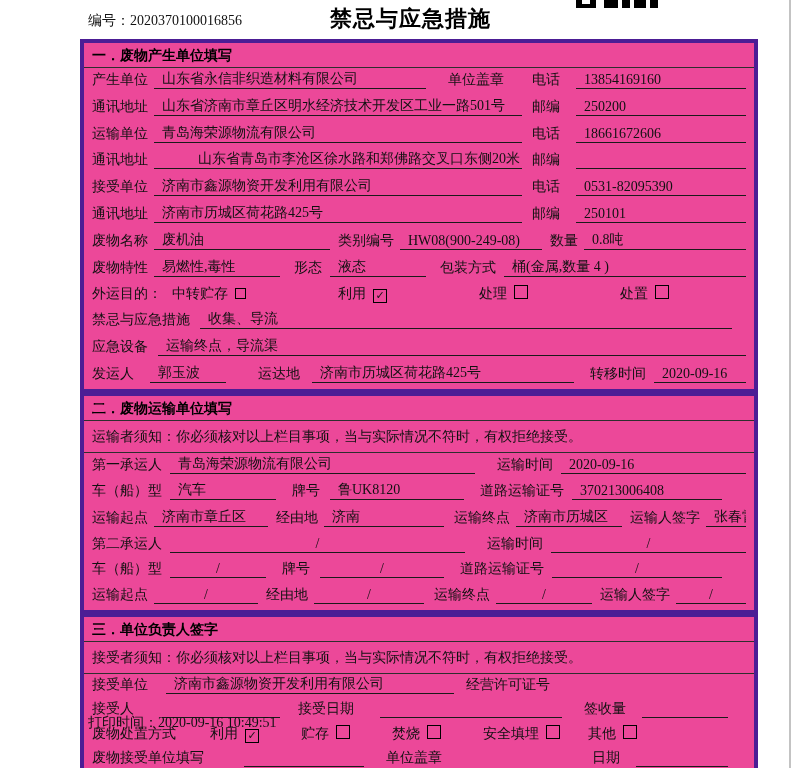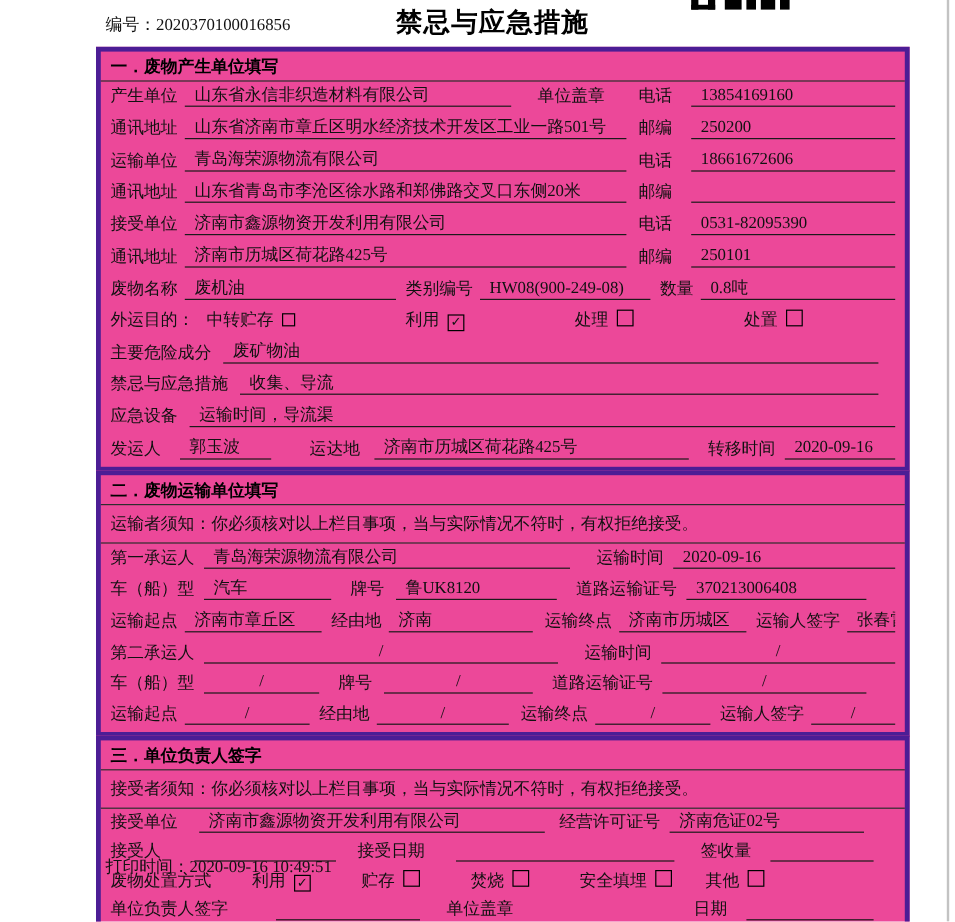--- a/index.html
+++ b/index.html
@@ -90,21 +90,21 @@
         </div>
         <div class="rcol">
           <span class="lbl">电话</span>
           <span class="ul">18661672606</span>
         </div>
       </div>
 
       <div class="row">
         <div class="leftarea">
           <span class="lbl" style="width:62px;">通讯地址</span>
-          <span class="ul grow" style="margin-right:10px;">山东省青岛市李沧区徐水路和郑佛路交叉口东侧20米</span>
+          <span class="ul grow" style="margin-right:10px;text-align:right;">山东省青岛市李沧区徐水路和郑佛路交叉口东侧20米</span>
         </div>
         <div class="rcol">
           <span class="lbl">邮编</span>
           <span class="ul"></span>
         </div>
       </div>
 
       <div class="row">
         <div class="leftarea">
           <span class="lbl" style="width:62px;">接受单位</span>
@@ -129,42 +129,46 @@
 
       <div class="row">
         <span class="lbl" style="width:62px;">废物名称</span>
         <span class="ul" style="width:166px;">废机油</span>
         <span class="lbl" style="margin-left:8px;">类别编号</span>
         <span class="ul" style="width:132px;margin-left:6px;">HW08(900-249-08)</span>
         <span class="lbl" style="margin-left:8px;">数量</span>
         <span class="ul grow" style="margin-left:6px;">0.8吨</span>
       </div>
 
+      <div class="row">
+        <span class="lbl" style="width:62px;">废物特性</span>
+        <span class="ul" style="width:116px;">易燃性,毒性</span>
+        <span class="lbl" style="margin-left:14px;">形态</span>
+        <span class="ul" style="width:86px;margin-left:8px;">液态</span>
+        <span class="lbl" style="margin-left:14px;">包装方式</span>
+        <span class="ul grow" style="margin-left:8px;">桶(金属,数量 4 )</span>
+      </div>
 
       <div class="row">
         <span class="lbl">外运目的：</span>
         <span class="opt" style="margin-left:10px;"><span>中转贮存</span><span class="cb small"><span></span></span></span>
         <span class="opt" style="margin-left:92px;"><span>利用</span><span class="cb"><span>✓</span></span></span>
         <span class="opt" style="margin-left:92px;"><span>处理</span><span class="cb"><span></span></span></span>
         <span class="opt" style="margin-left:92px;"><span>处置</span><span class="cb"><span></span></span></span>
       </div>
 
-      <div class="row">
-        <span class="lbl">主要危险成分</span>
-        <span class="ul grow" style="margin-left:10px;margin-right:14px;">废矿物油</span>
-      </div>
 
       <div class="row">
         <span class="lbl">禁忌与应急措施</span>
         <span class="ul grow" style="margin-left:10px;margin-right:14px;">收集、导流</span>
       </div>
 
       <div class="row">
         <span class="lbl">应急设备</span>
-        <span class="ul grow" style="margin-left:10px;">运输时间，导流渠</span>
+        <span class="ul grow" style="margin-left:10px;">运输终点，导流渠</span>
       </div>
 
       <div class="row">
         <span class="lbl">发运人</span>
         <span class="ul" style="width:66px;margin-left:16px;">郭玉波</span>
         <span class="lbl" style="margin-left:32px;">运达地</span>
         <span class="ul" style="width:252px;margin-left:12px;">济南市历城区荷花路425号</span>
         <span class="lbl" style="margin-left:16px;">转移时间</span>
         <span class="ul grow" style="margin-left:8px;">2020-09-16</span>
       </div>
@@ -236,21 +240,20 @@
 
   <div class="sec">
     <div class="sec-head">三．单位负责人签字</div>
     <div class="notice">接受者须知：你必须核对以上栏目事项，当与实际情况不符时，有权拒绝接受。</div>
     <div class="content" style="height:98px;display:flex;flex-direction:column;justify-content:space-around;">
 
       <div class="row">
         <span class="lbl" style="width:62px;">接受单位</span>
         <span class="ul" style="width:278px;margin-left:12px;">济南市鑫源物资开发利用有限公司</span>
         <span class="lbl" style="margin-left:12px;">经营许可证号</span>
-        <span class="ul grow" style="margin-left:8px;margin-right:26px;">济南危证02号</span>
       </div>
 
       <div class="row">
         <span class="lbl" style="width:48px;">接受人</span>
         <span class="ul" style="width:108px;margin-left:22px;"></span>
         <span class="lbl" style="margin-left:18px;">接受日期</span>
         <span class="ul" style="width:172px;margin-left:26px;"></span>
         <span class="lbl" style="margin-left:22px;">签收量</span>
         <span class="ul grow" style="margin-left:16px;margin-right:18px;"></span>
       </div>
@@ -258,21 +261,21 @@
       <div class="row">
         <span class="lbl">废物处置方式</span>
         <span class="opt" style="margin-left:34px;"><span>利用</span><span class="cb"><span>✓</span></span></span>
         <span class="opt" style="margin-left:42px;"><span>贮存</span><span class="cb"><span></span></span></span>
         <span class="opt" style="margin-left:42px;"><span>焚烧</span><span class="cb"><span></span></span></span>
         <span class="opt" style="margin-left:42px;"><span>安全填埋</span><span class="cb"><span></span></span></span>
         <span class="opt" style="margin-left:28px;"><span>其他</span><span class="cb"><span></span></span></span>
       </div>
 
       <div class="row">
-        <span class="lbl">单位负责人签字</span>
+        <span class="lbl">废物接受单位填写</span>
         <span class="ul" style="width:110px;margin-left:40px;"></span>
         <span class="lbl" style="margin-left:22px;">单位盖章</span>
         <span class="lbl" style="margin-left:150px;">日期</span>
         <span class="ul grow" style="margin-left:16px;margin-right:18px;"></span>
       </div>
 
     </div>
   </div>
 
 </div>

